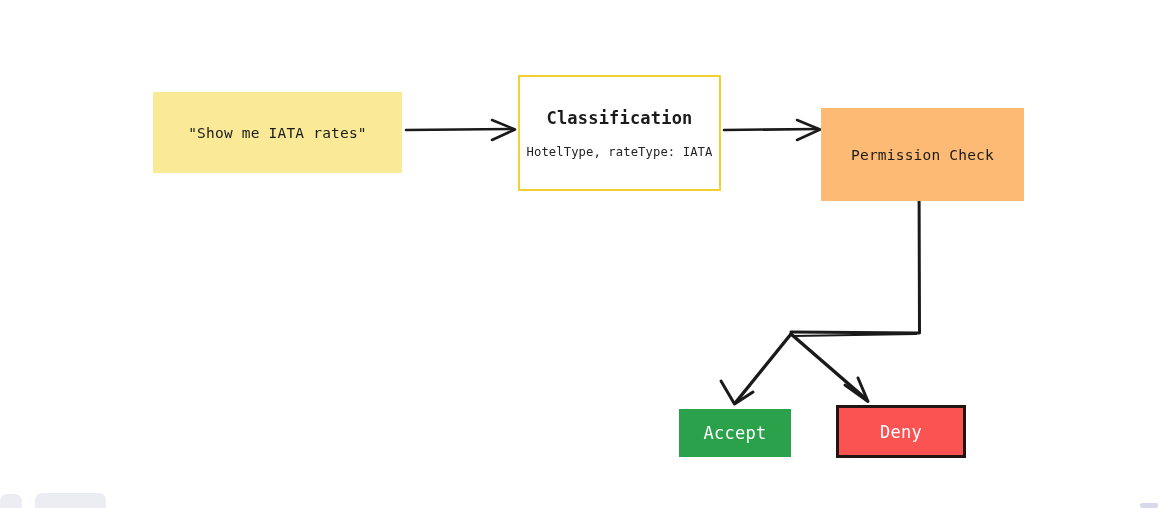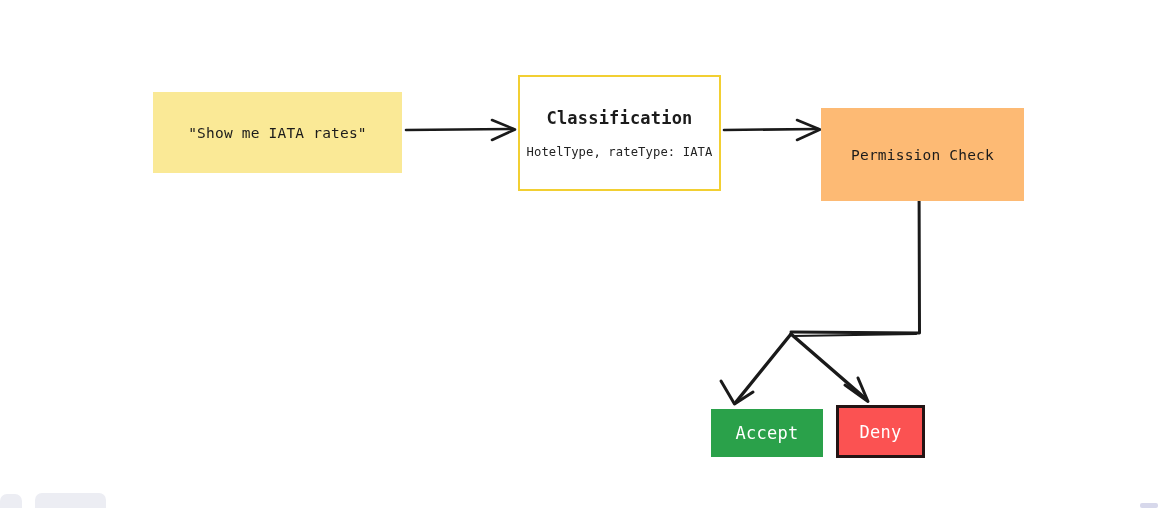--- a/index.html
+++ b/index.html
@@ -94,39 +94,39 @@
     margin-top: 16px;
   }
   #node-permission .label {
     font-size: 14.5px;
     color: #1b1b1b;
     letter-spacing: 0.2px;
   }
 
   
   #node-accept {
-    left: 711px;
+    left: 679px;
     top: 409px;
     width: 112px;
     height: 48px;
     background: #2aa14a;
     border: none;
     text-align: center;
   }
   #node-accept .label {
     font-size: 17px;
     color: #ffffff;
     letter-spacing: 0.3px;
   }
 
   
   #node-deny {
     left: 836px;
     top: 405px;
-    width: 89px;
+    width: 130px;
     height: 53px;
     background: #fb5252;
     border: 3px solid #231414;
   }
   #node-deny .label {
     font-size: 17px;
     color: #ffffff;
     letter-spacing: 0.3px;
   }
 

